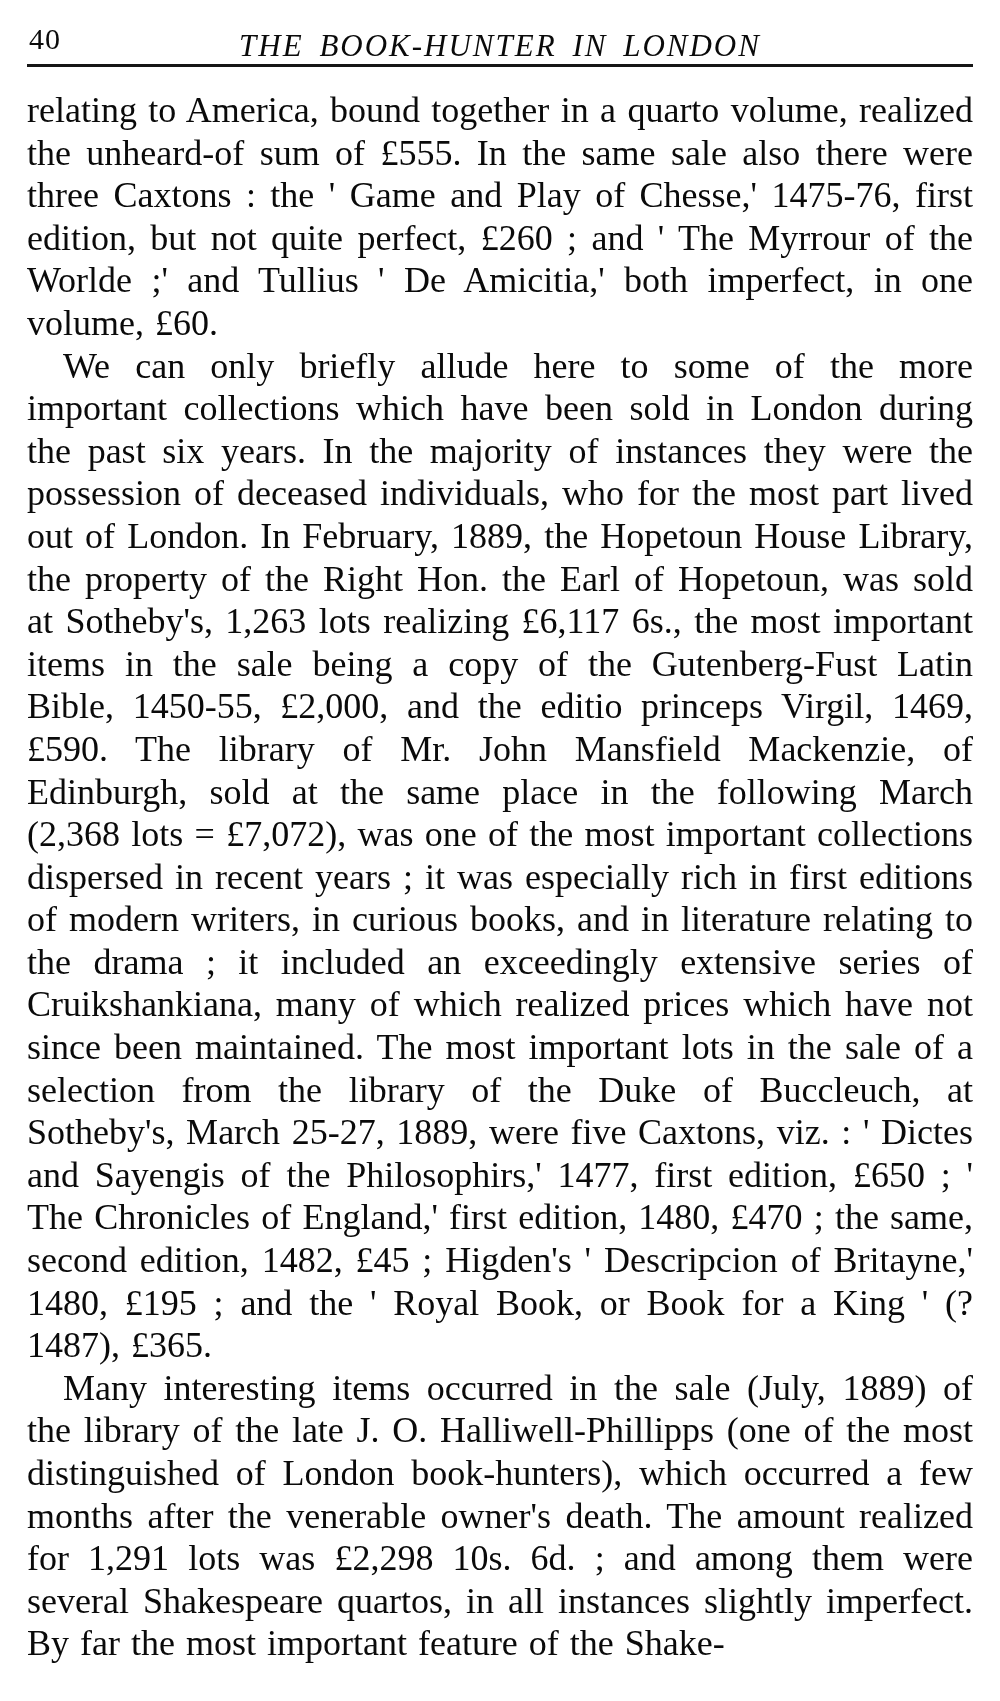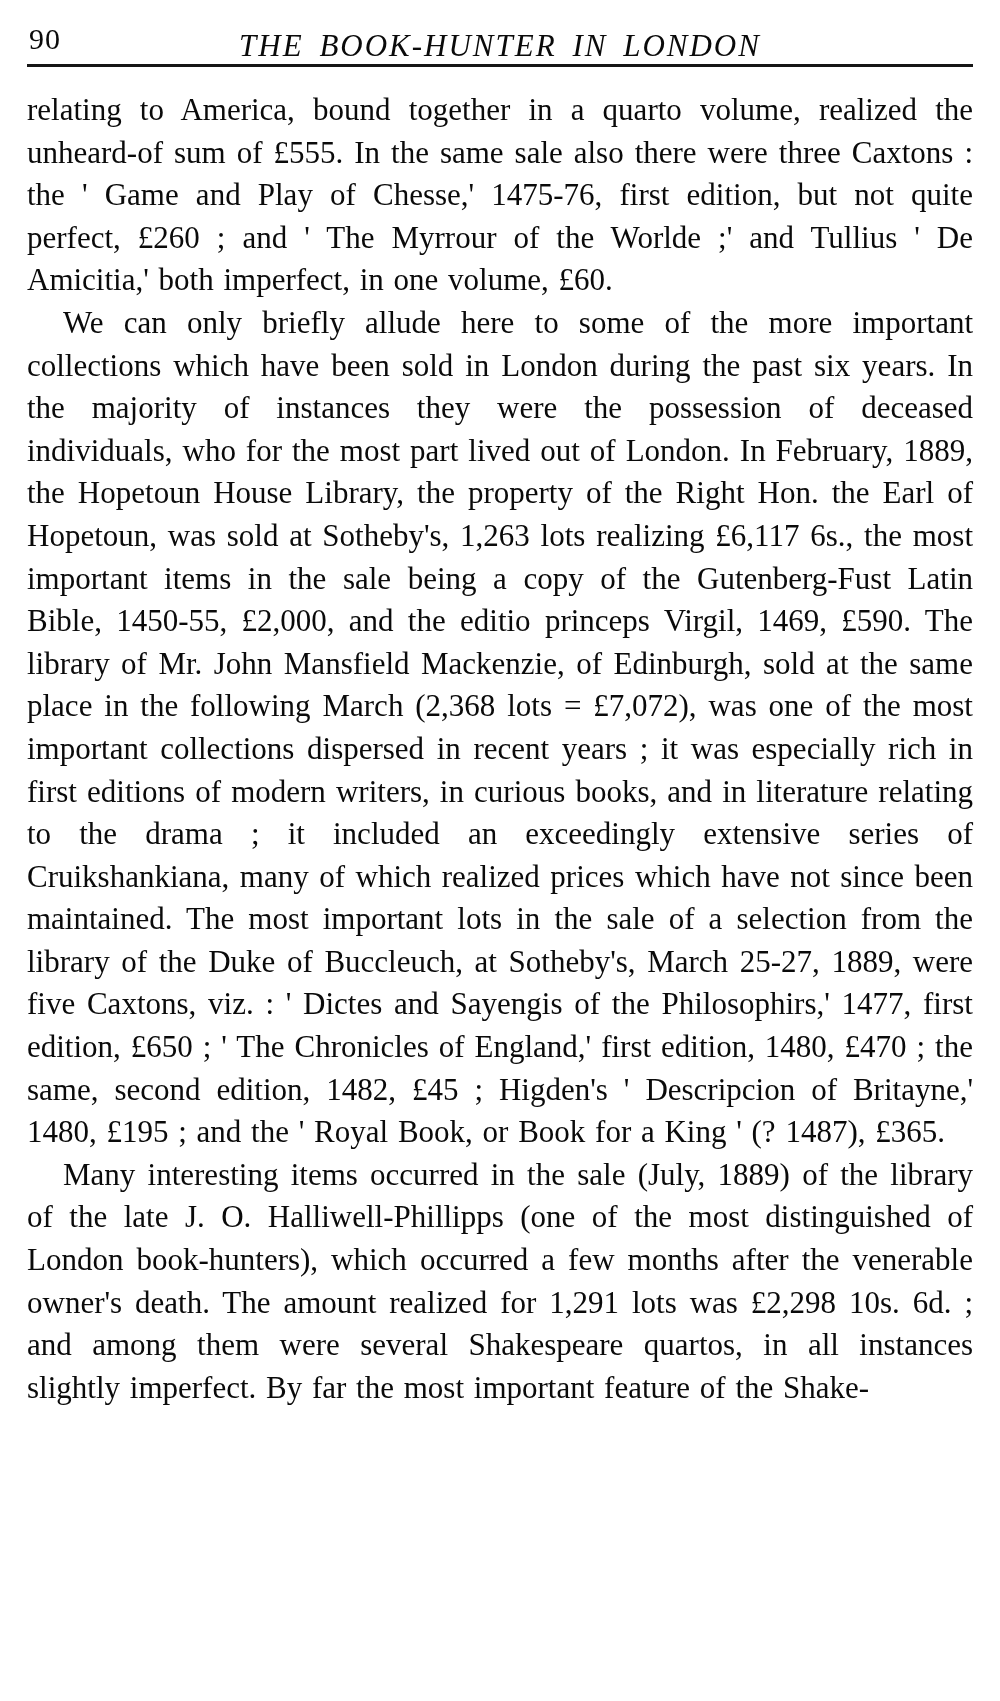--- a/index.html
+++ b/index.html
@@ -44,42 +44,42 @@
     white-space: nowrap;
   }
   .head-rule {
     border: none;
     border-top: 3px solid #161616;
     margin: 2px 0 0 0;
     height: 0;
   }
   .body-text {
     margin-top: 22px;
-    font-size: 31px;
+    font-size: 36px;
     line-height: 42.6px;
     text-align: justify;
     word-spacing: 2px;
   }
   .body-text p {
     margin: 0;
     padding: 0;
   }
   .body-text p.indented {
     text-indent: 36px;
   }
   .italic {
   }
 </style>
 </head>
 <body>
 
 <div class="page">
 
   <div class="running-head">
-    <span class="page-number">90</span>
+    <span class="page-number">40</span>
     <span class="running-title">THE BOOK-HUNTER IN LONDON</span>
   </div>
 
   <hr class="head-rule">
 
   <div class="body-text">
 
     <p>
       <span>relating to America, bound together in a quarto volume, realized the unheard-of sum of £555.  In the same sale also there were three Caxtons : the ' Game and Play of Chesse,' 1475-76, first edition, but not quite perfect, £260 ; and ' The Myrrour of the Worlde ;' and Tullius ' De Amicitia,' both imperfect, in one volume, £60.</span>
     </p>

